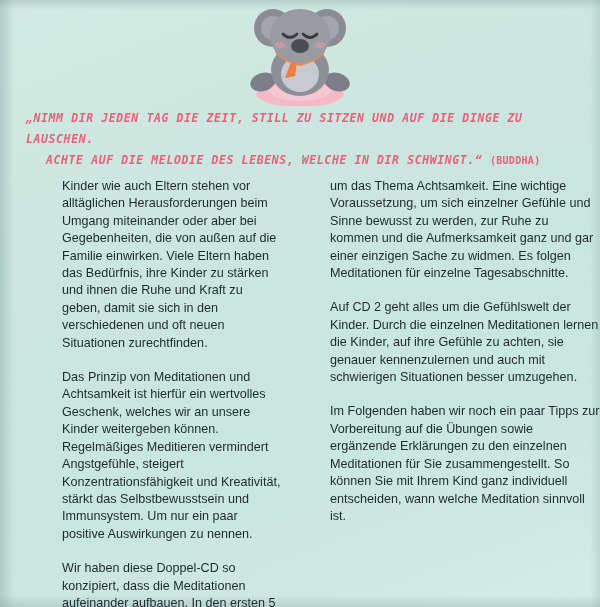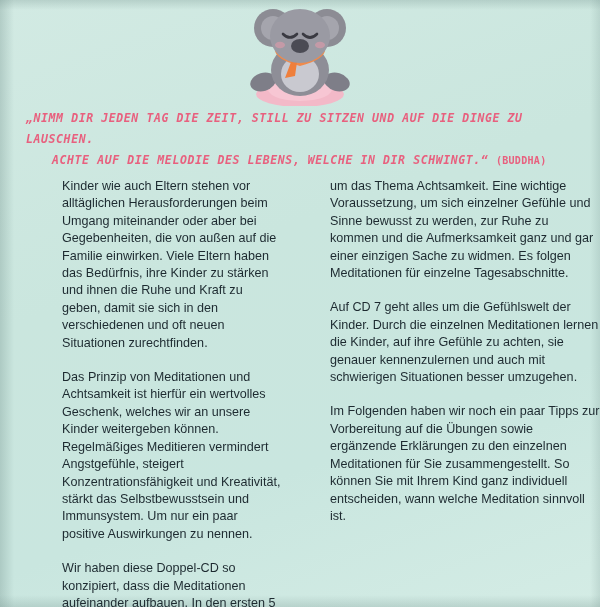--- a/index.html
+++ b/index.html
@@ -71,21 +71,21 @@
     font-family: "DejaVu Sans Mono", monospace;
     font-size: 11.5px;
     letter-spacing: 0.6px;
     line-height: 21px;
     font-style: italic;
     font-weight: bold;
     text-transform: uppercase;
   }
   .quote .line2 {
     display: block;
-    margin-left: 26px;
+    margin-left: 20px;
   }
   .quote .author {
     font-style: normal;
     font-size: 10px;
     letter-spacing: 0.3px;
   }
 
   
   .columns {
     position: absolute;
@@ -166,18 +166,18 @@
   </div>
 
   <div class="columns">
     <div class="col col-left">
       <p class="para">Kinder wie auch Eltern stehen vor alltäglichen Herausforderungen beim Umgang miteinander oder aber bei Gegebenheiten, die von außen auf die Familie einwirken. Viele Eltern haben das Bedürfnis, ihre Kinder zu stärken und ihnen die Ruhe und Kraft zu geben, damit sie sich in den verschiedenen und oft neuen Situationen zurechtfinden.</p>
       <p class="para">Das Prinzip von Meditationen und Achtsamkeit ist hierfür ein wertvolles Geschenk, welches wir an unsere Kinder weitergeben können. Regelmäßiges Meditieren vermindert Angstgefühle, steigert Konzentrationsfähigkeit und Kreativität, stärkt das Selbstbewusstsein und Immunsystem.  Um nur ein paar positive Auswirkungen zu nennen.</p>
       <p class="para">Wir haben diese Doppel-CD so konzipiert, dass die Meditationen aufeinander aufbauen. In den ersten 5 Meditationen dreht sich alles</p>
     </div>
     <div class="col col-right">
       <p class="para">um das Thema Achtsamkeit. Eine wichtige Voraussetzung, um sich einzelner Gefühle und Sinne bewusst zu werden, zur Ruhe zu kommen und die Aufmerksamkeit ganz und gar einer einzigen Sache zu widmen. Es folgen Meditationen für einzelne Tagesabschnitte.</p>
-      <p class="para">Auf CD 7 geht alles um die Gefühlswelt der Kinder. Durch die einzelnen Meditationen lernen die Kinder, auf ihre Gefühle zu achten, sie genauer kennenzulernen und auch mit schwierigen Situationen besser umzugehen.</p>
+      <p class="para">Auf CD 2 geht alles um die Gefühlswelt der Kinder. Durch die einzelnen Meditationen lernen die Kinder, auf ihre Gefühle zu achten, sie genauer kennenzulernen und auch mit schwierigen Situationen besser umzugehen.</p>
       <p class="para">Im Folgenden haben wir noch ein paar Tipps zur Vorbereitung auf die Übungen sowie ergänzende Erklärungen zu den einzelnen Meditationen für Sie zusammengestellt. So können Sie mit Ihrem Kind ganz individuell entscheiden, wann welche Meditation sinnvoll ist.</p>
     </div>
   </div>
 
 </div>
 
 </body></html>

